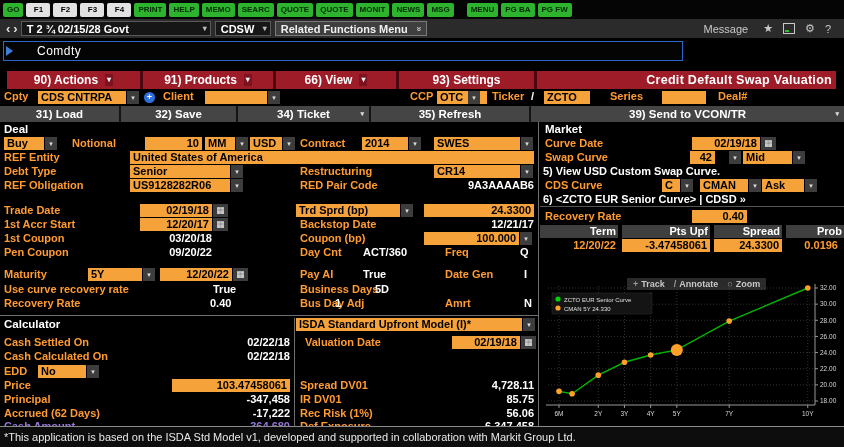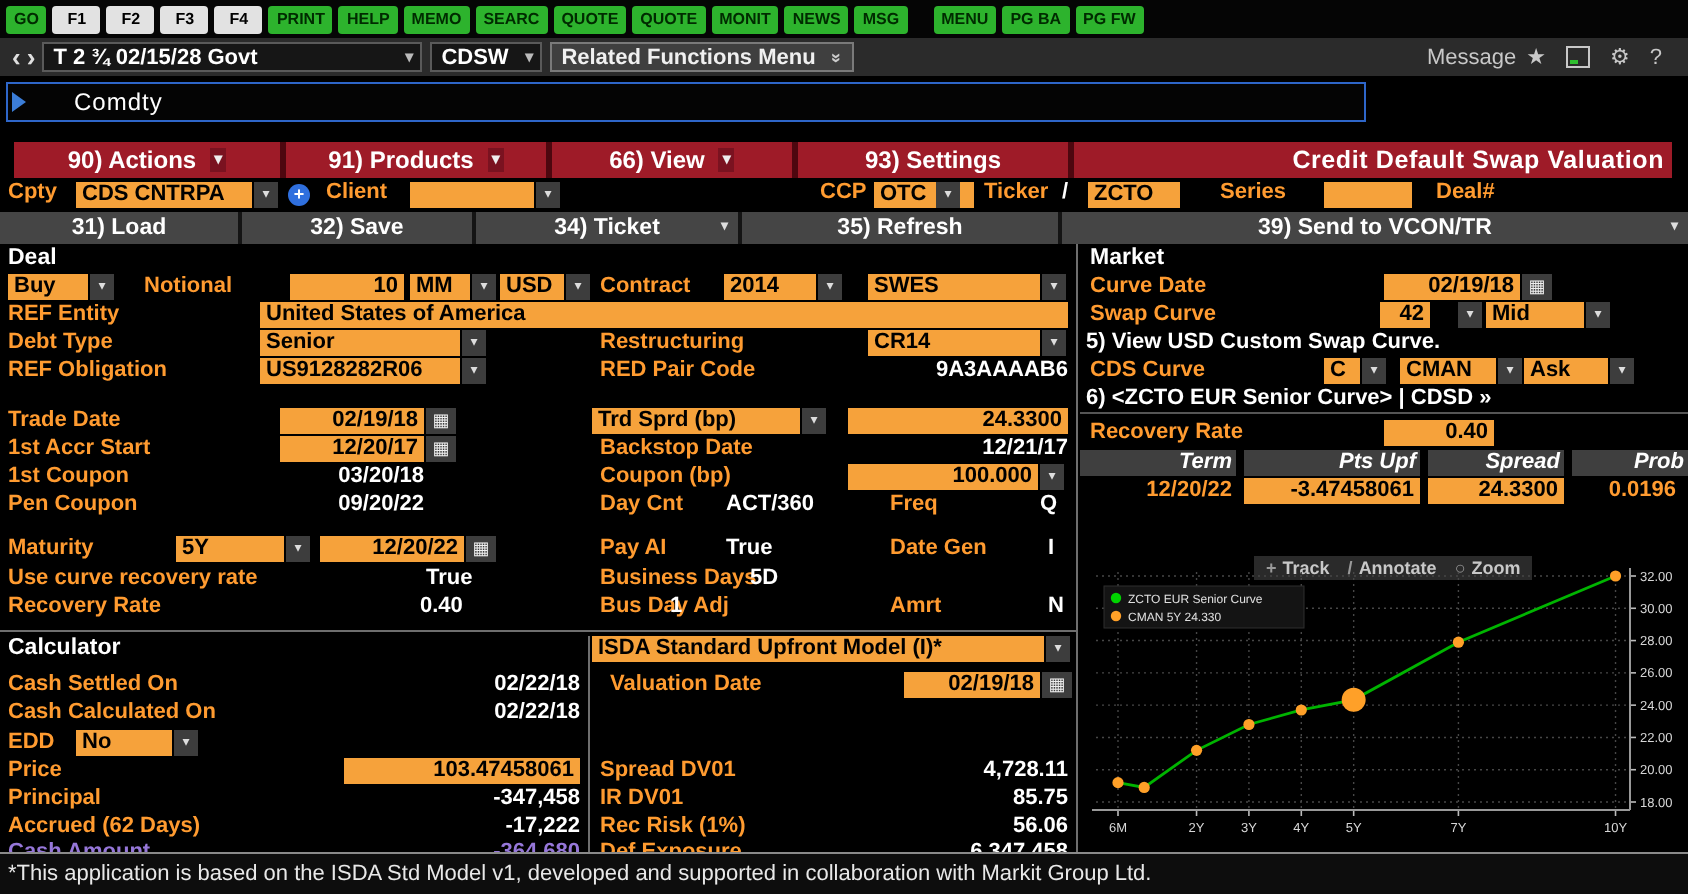--- a/index.html
+++ b/index.html
@@ -18,21 +18,21 @@
           display:flex;align-items:center;padding:0 8px 0 6px;box-sizing:border-box;}
   .navarrow{color:#e0e0e0;font-weight:bold;font-size:13px;margin-right:3px;cursor:default;}
   .secdd{display:flex;align-items:center;justify-content:space-between;background:#161616;
          border:1px solid #5a5a5a;height:15px;color:#fff;font-size:11px;font-weight:bold;
          padding:0 3px 0 5px;margin-right:4px;box-sizing:border-box;}
   .ddc{color:#bbb;font-size:8px;margin-left:6px;}
   .rotddc{display:inline-block;transform:rotate(90deg);font-size:9px;color:#ccc;margin-left:8px;}
   .relmenu{display:flex;align-items:center;background:#3f3f3f;border:1px solid #7a7a7a;height:15px;
            color:#f0f0f0;font-size:11px;font-weight:bold;padding:0 5px;box-sizing:border-box;}
   .spacer{flex:1;}
-  .msg{color:#c8c8c8;font-size:11px;}
+  .msg{color:#c8c8c8;font-size:11px;margin-right:10px;}
   .ic{color:#c8c8c8;font-size:11px;margin:0 5px;}
   .panel-ic{position:relative;width:10px;height:9px;border:1px solid #c8c8c8;display:inline-block;margin:0 5px;}
   .panel-ic::after{content:"";position:absolute;left:1px;bottom:1px;width:4px;height:2px;background:#2fbf2f;}
   
   .cmdbar{position:absolute;top:38px;left:0;width:844px;height:26px;background:#000;}
   .cmdbox{position:absolute;left:3px;top:3px;width:678px;height:18px;border:1px solid #2e66c9;
           background:#040404;display:flex;align-items:center;}
   .cmdarrow{width:0;height:0;border-top:5px solid transparent;border-bottom:5px solid transparent;
             border-left:7px solid #3b7dd8;margin-left:2px;}
   .cmdtext{color:#fff;font-size:12px;font-weight:normal;margin-left:24px;letter-spacing:.5px;}
@@ -57,21 +57,21 @@
   .px{position:absolute;top:0;height:13px;line-height:13px;white-space:nowrap;}
   .lbl{color:#ff9b30;font-size:11px;font-weight:bold;}
   .amb{color:#ff9b30;font-size:11px;font-weight:bold;}
   .hdr{color:#fff;font-size:11.5px;font-weight:bold;}
   .wht{color:#fff;font-size:11px;font-weight:bold;}
   .pur{color:#9677d9;font-size:11px;font-weight:bold;}
   .fld{background:#f6a23b;color:#000;font-size:11px;font-weight:bold;padding:0 3px;box-sizing:border-box;overflow:hidden;}
   .r{text-align:right;}
   .dd{width:12px;background:#3d3d3d;color:#ddd;font-size:7px;text-align:center;}
   .cal{width:15px;background:#3d3d3d;color:#eee;font-size:9px;text-align:center;}
-  .thead{background:#3f3f3f;font-style:italic;}
+  .thead{background:#3f3f3f;}
   .vline,.hline{position:absolute;background:#6e6e6e;}
   .ctools{position:absolute;top:156px;left:627px;height:12px;background:#2a2a2a;display:flex;
           align-items:center;gap:9px;padding:0 6px;color:#c8c8c8;font-size:9px;font-weight:bold;}
   .ctools .ti{display:flex;align-items:center;gap:3px;}
   .tglyph{color:#9a9a9a;font-size:9px;}
   
   .footer{position:absolute;top:426px;left:0;width:844px;height:21px;background:#0d0d0d;
           border-top:1px solid #8a8a8a;box-sizing:border-box;display:flex;align-items:center;
           padding-left:4px;color:#e8e8e8;font-size:11px;}
 </style>

